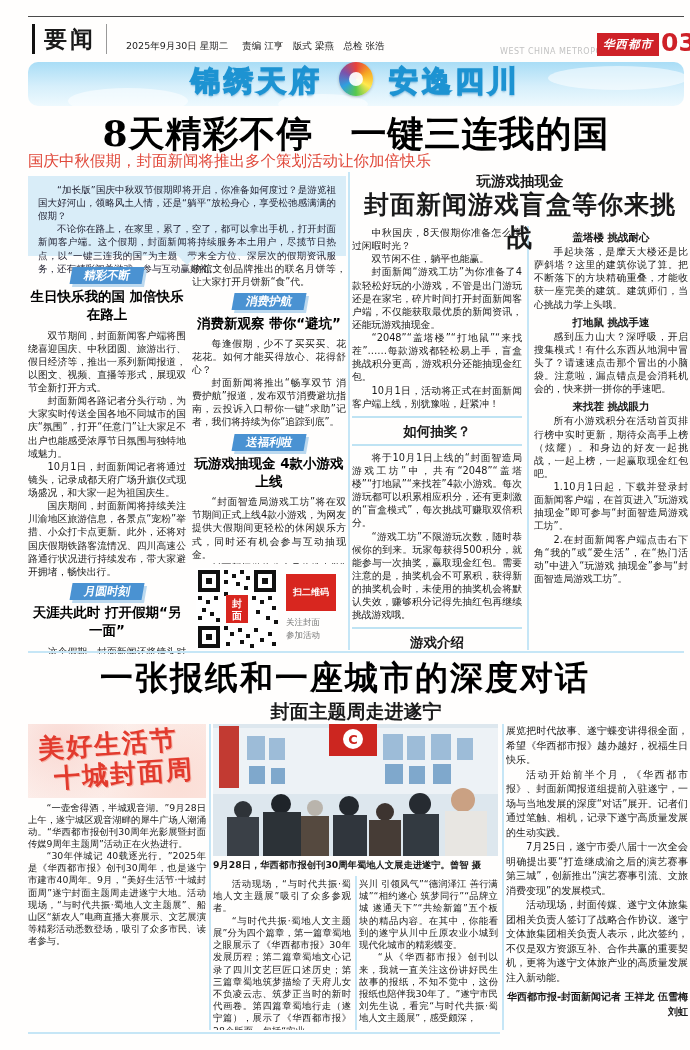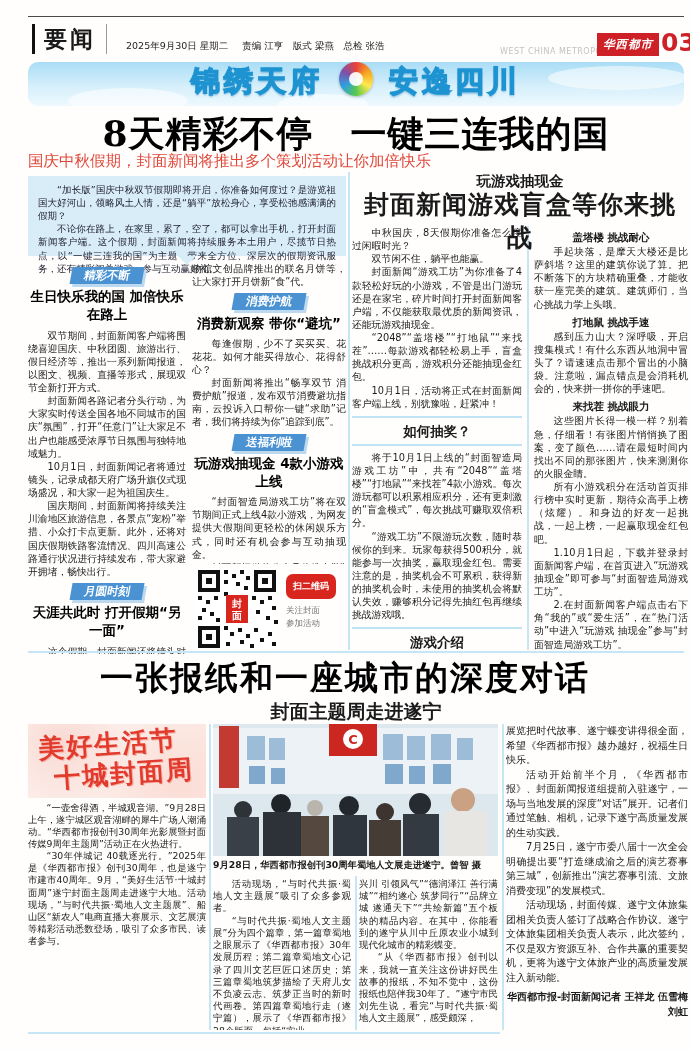--- a/index.html
+++ b/index.html
@@ -50,21 +50,21 @@
   .sec-title{margin:2px 0 5px;text-align:center;font-size:13.5px;font-weight:900;color:#000;}
   .byline{margin-top:5px;text-align:right;font-weight:700;font-size:10px;}
   .vrule{position:absolute;width:2px;background:#c6e6f6;}
   .hrule{position:absolute;height:2px;background:#c6e6f6;}
   
   .col1{left:28px;top:262px;width:158px;height:392px;}
   .col2{left:192px;top:262px;width:154px;height:302px;}
   .qrblock{position:absolute;left:196px;top:568px;width:150px;height:84px;display:flex;gap:8px;}
   .qr-side{padding-top:6px;}
   .qr-tag{display:inline-block;background:#d8261f;color:#fff;font-size:9px;font-weight:700;
-        padding:6px 7px;border-radius:7px;}
+        padding:12px 7px;border-radius:0;}
   .qr-cap{font-size:8.5px;color:#777;margin-top:5px;line-height:1.5;}
   
   .s2-kicker{position:absolute;left:352px;top:172px;width:336px;text-align:center;
         font-size:14.5px;font-weight:700;}
   .s2-hl{position:absolute;left:352px;top:188px;width:336px;text-align:center;
         font-size:25px;font-weight:900;letter-spacing:1px;}
   .colA{left:352px;top:226px;width:170px;height:424px;}
   .colB{left:534px;top:226px;width:154px;height:424px;}
   .subhead{margin:6px 0 5px;padding:4px 0;text-align:center;font-size:13.5px;font-weight:900;
         border-top:2px solid #bfe3f3;border-bottom:2px solid #bfe3f3;}
@@ -230,21 +230,20 @@
     <div class="subhead">游戏介绍</div>
 
   </div>
 
   <div class="col colB">
     <div class="game-title">盖塔楼 挑战耐心</div>
     <p class="p">手起块落，是摩天大楼还是比萨斜塔？这里的建筑你说了算。把不断落下的方块精确重叠，才能收获一座完美的建筑。建筑师们，当心挑战力学上头哦。</p>
     <div class="game-title">打地鼠 挑战手速</div>
     <p class="p">感到压力山大？深呼吸，开启搜集模式！有什么东西从地洞中冒头了？请速速点击那个冒出的小脑袋。注意啦，漏点错点是会消耗机会的，快来拼一拼你的手速吧。</p>
     <div class="game-title">来找茬 挑战眼力</div>
-    <p class="p">这些图片长得一模一样？别着急，仔细看！有张图片悄悄换了图案，变了颜色……请在最短时间内找出不同的那张图片，快来测测你的火眼金睛。</p>
     <p class="p">所有小游戏积分在活动首页排行榜中实时更新，期待众高手上榜（炫耀）。和身边的好友一起挑战，一起上榜，一起赢取现金红包吧。</p>
     <p class="p">1.10月1日起，下载并登录封面新闻客户端，在首页进入“玩游戏 抽现金”即可参与“封面智造局游戏工坊”。</p>
     <p class="p">2.在封面新闻客户端点击右下角“我的”或“爱生活”，在“热门活动”中进入“玩游戏 抽现金”参与“封面智造局游戏工坊”。</p>
 
   </div>
 
   <div class="hrule" style="left:28px;width:656px;top:651px"></div>
 
   <div class="s3-hl serif">一张报纸和一座城市的深度对话</div>
   <div class="s3-dek">封面主题周走进遂宁</div>

